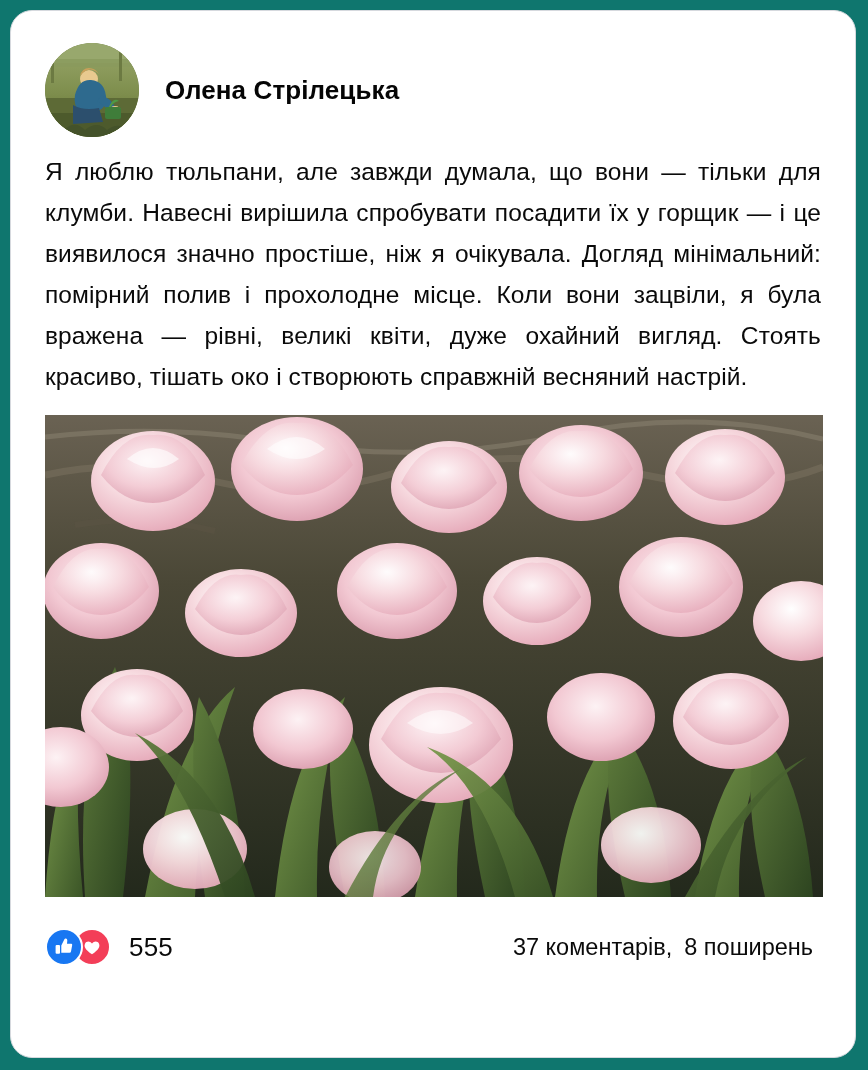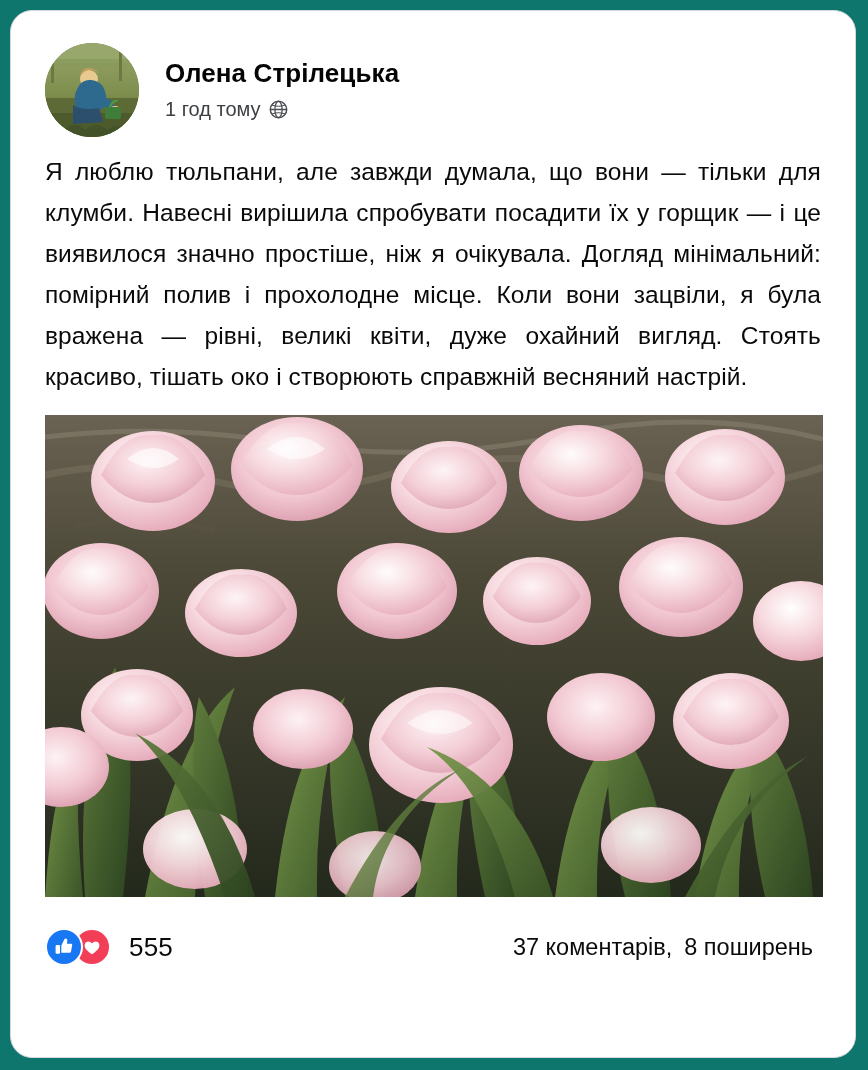--- a/index.html
+++ b/index.html
@@ -208,32 +208,20 @@
             <rect x="60" y="64" width="16" height="12" rx="2" fill="#3f7d3a"></rect>
             <path d="M64 64 q4 -10 10 -6 q-6 1 -8 6 z" fill="#4f9a44"></path>
 
             <path d="M0 86 q10 -10 20 0 q10 -9 20 1 q12 -10 22 0 q12 -9 22 1 l0 12 l-84 0 z" fill="#44522a"></path>
           </g>
         </svg>
       </div>
 
       <div class="header-text">
         <div class="author-name">Олена Стрілецька</div>
-        <div class="meta-row">
-          <span class="post-time">1 год тому</span>
-          <span class="globe-icon">
-            <svg width="19" height="19" viewBox="0 0 19 19" xmlns="http://www.w3.org/2000/svg" aria-hidden="true">
-              <circle cx="9.5" cy="9.5" r="8.2" fill="none" stroke="#4b4f54" stroke-width="1.5"></circle>
-              <ellipse cx="9.5" cy="9.5" rx="3.6" ry="8.2" fill="none" stroke="#4b4f54" stroke-width="1.3"></ellipse>
-              <line x1="1.4" y1="9.5" x2="17.6" y2="9.5" stroke="#4b4f54" stroke-width="1.3"></line>
-              <path d="M3 5 q6.5 2.6 13 0" fill="none" stroke="#4b4f54" stroke-width="1.1"></path>
-              <path d="M3 14 q6.5 -2.6 13 0" fill="none" stroke="#4b4f54" stroke-width="1.1"></path>
-            </svg>
-          </span>
-        </div>
       </div>
 
     </div>
 
     <div class="post-text">Я люблю тюльпани, але завжди думала, що вони — тільки для клумби. Навесні вирішила спробувати посадити їх у горщик — і це виявилося значно простіше, ніж я очікувала. Догляд мінімальний: помірний полив і прохолодне місце. Коли вони зацвіли, я була вражена — рівні, великі квіти, дуже охайний вигляд. Стоять красиво, тішать око і створюють справжній весняний настрій.</div>
 
     <div class="post-photo">
       <svg viewBox="0 0 778 482" preserveAspectRatio="xMidYMid slice" xmlns="http://www.w3.org/2000/svg" aria-hidden="true">
         <defs>
           <linearGradient id="soil" x1="0" y1="0" x2="0" y2="1">

